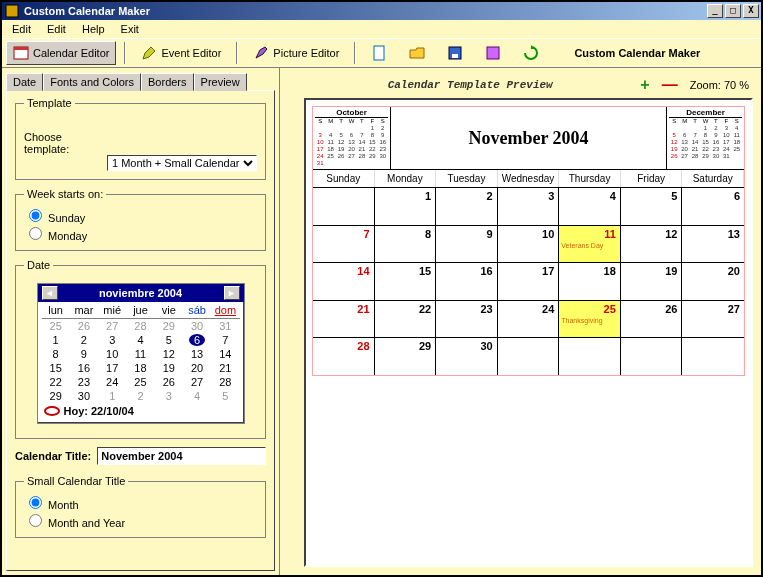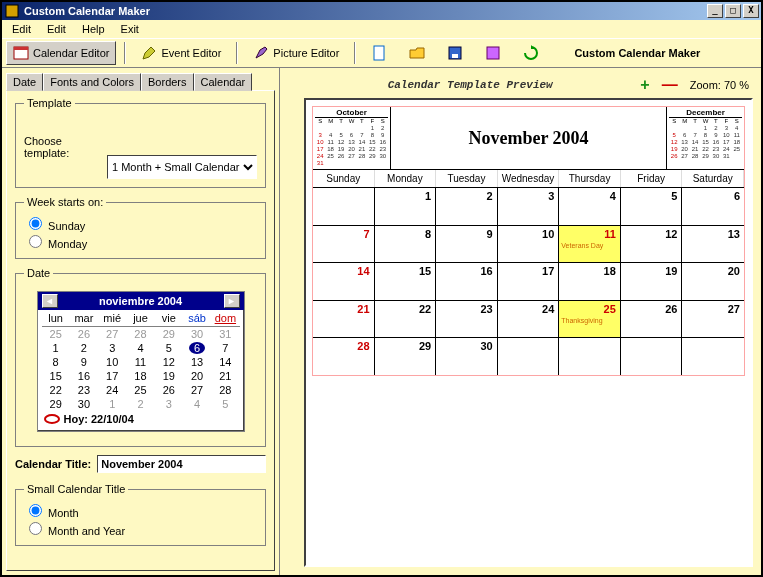--- a/index.html
+++ b/index.html
@@ -20,21 +20,21 @@
 .mainrow { flex:1; display:flex; min-height:0;gap:20px; }
 .leftpanel { width:278px; border-right:1px solid #808080; padding:4px; display:flex; flex-direction:column; }
 .tabs { display:flex; }
 .tab { border:1px solid; border-color:#fff #404040 #d4d0c8 #fff; padding:2px 6px; background:#d4d0c8; position:relative; top:1px; }
 .tab.active { z-index:2; border-bottom-color:#d4d0c8; }
 .tabbody { border:1px solid; border-color:#fff #404040 #404040 #fff; flex:1; padding:6px 8px; overflow:auto; }
 fieldset { border:1px solid #808080; border-radius:0; margin:0 0 8px 0; padding:6px 8px 8px 8px; }
 fieldset legend { padding:0 3px; }
 .row { display:flex; align-items:center; gap:6px; }
 select, input[type=text] { font: inherit; }
-select { height:24px; background:#fff; border:1px solid; border-color:#404040 #fff #fff #404040;margin-top:40px; }
+select { height:16px; background:#fff; border:1px solid; border-color:#404040 #fff #fff #404040;margin-top:40px; }
 input[type=text] { height:18px; background:#fff; border:1px solid; border-color:#404040 #fff #fff #404040; padding:0 3px; }
 .minical { width:208px; margin:6px auto 6px auto; background:#fff; border:1px solid #808080; box-shadow:inset -1px -1px #404040, inset 1px 1px #fff; padding-bottom:4px; }
 .mc-head { background:#00008b; color:#fff; display:flex; align-items:center; justify-content:space-between; padding:2px 4px; font-weight:bold; }
 .mc-btn { width:16px; height:14px; background:#d4d0c8; border:1px solid; border-color:#fff #404040 #404040 #fff; text-align:center; line-height:12px; font-size:9px; }
 .mc-grid { display:grid; grid-template-columns:repeat(7,1fr); text-align:center; padding:2px 4px 0 4px; }
 .mc-grid .dh { font-weight:normal; border-bottom:1px solid #808080; padding-bottom:2px; color:#000; }
 .mc-grid .dh.sat { color:#0033cc; }
 .mc-grid .dh.dom { color:#cc0000;text-decoration:underline; }
 .mc-grid .d { padding:1px 0; color:#000; }
 .mc-grid .d.gray { color:#999; }
@@ -157,21 +157,21 @@
       </span>
     <span class="appname">Custom Calendar Maker</span>
   </div>
 
   <div class="mainrow">
     <div class="leftpanel">
       <div class="tabs">
         <div class="tab active">Date</div>
         <div class="tab">Fonts and Colors</div>
         <div class="tab">Borders</div>
-        <div class="tab">Calendar</div>
+        <div class="tab">Preview</div>
       </div>
       <div class="tabbody">
         <fieldset>
           <legend>Template</legend>
           <div class="row">
             <span>Choose template:</span>
             <select style="flex:1">
               <option>1 Month + Small Calendar</option>
             </select>
           </div>

